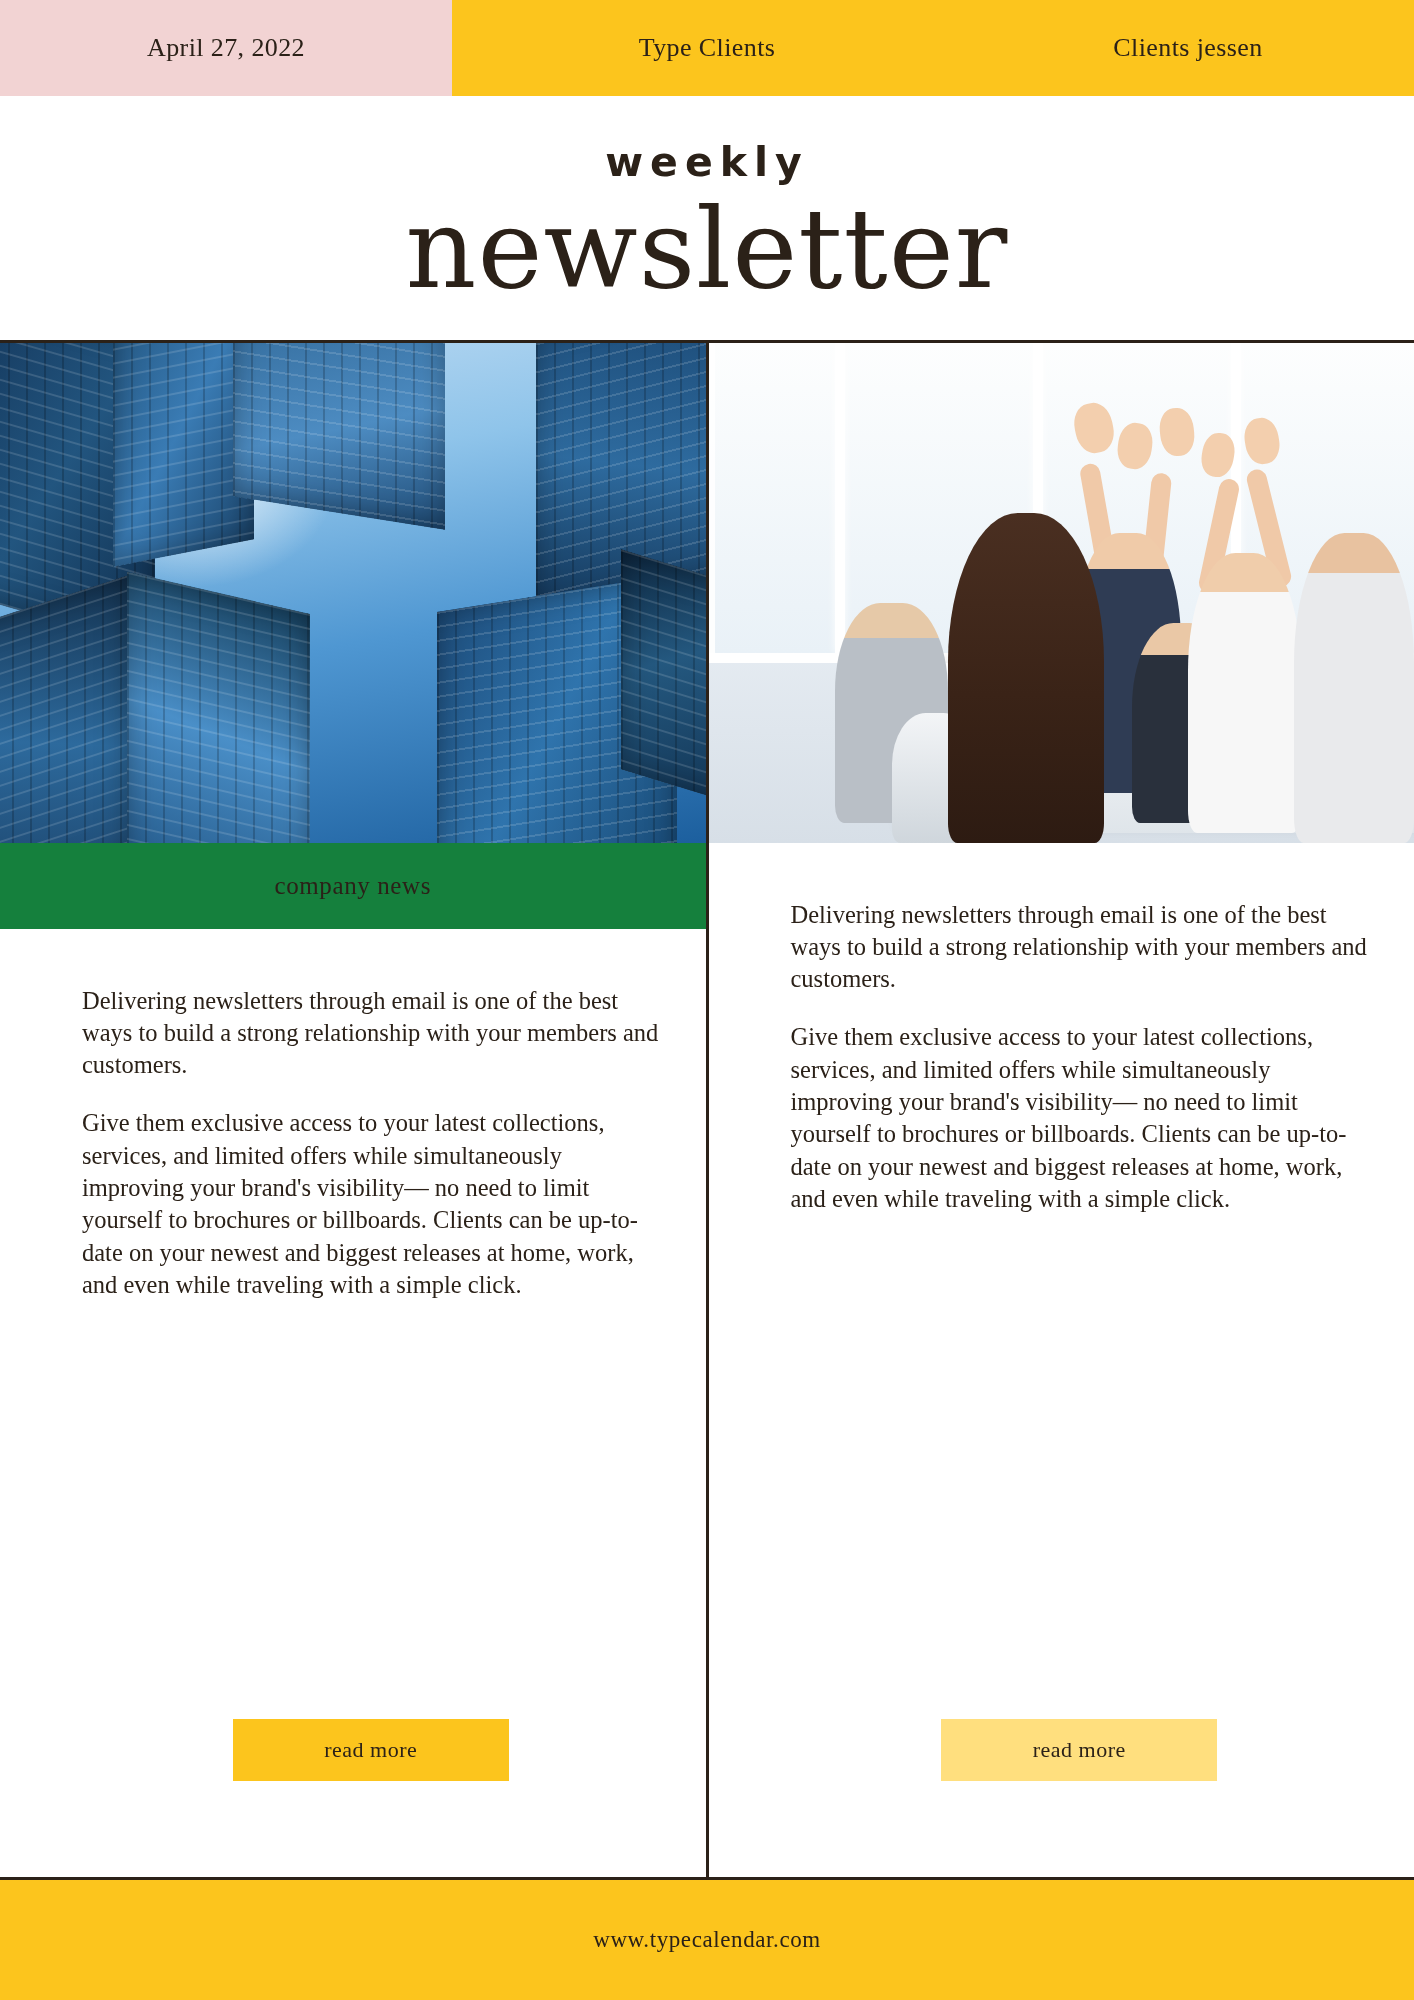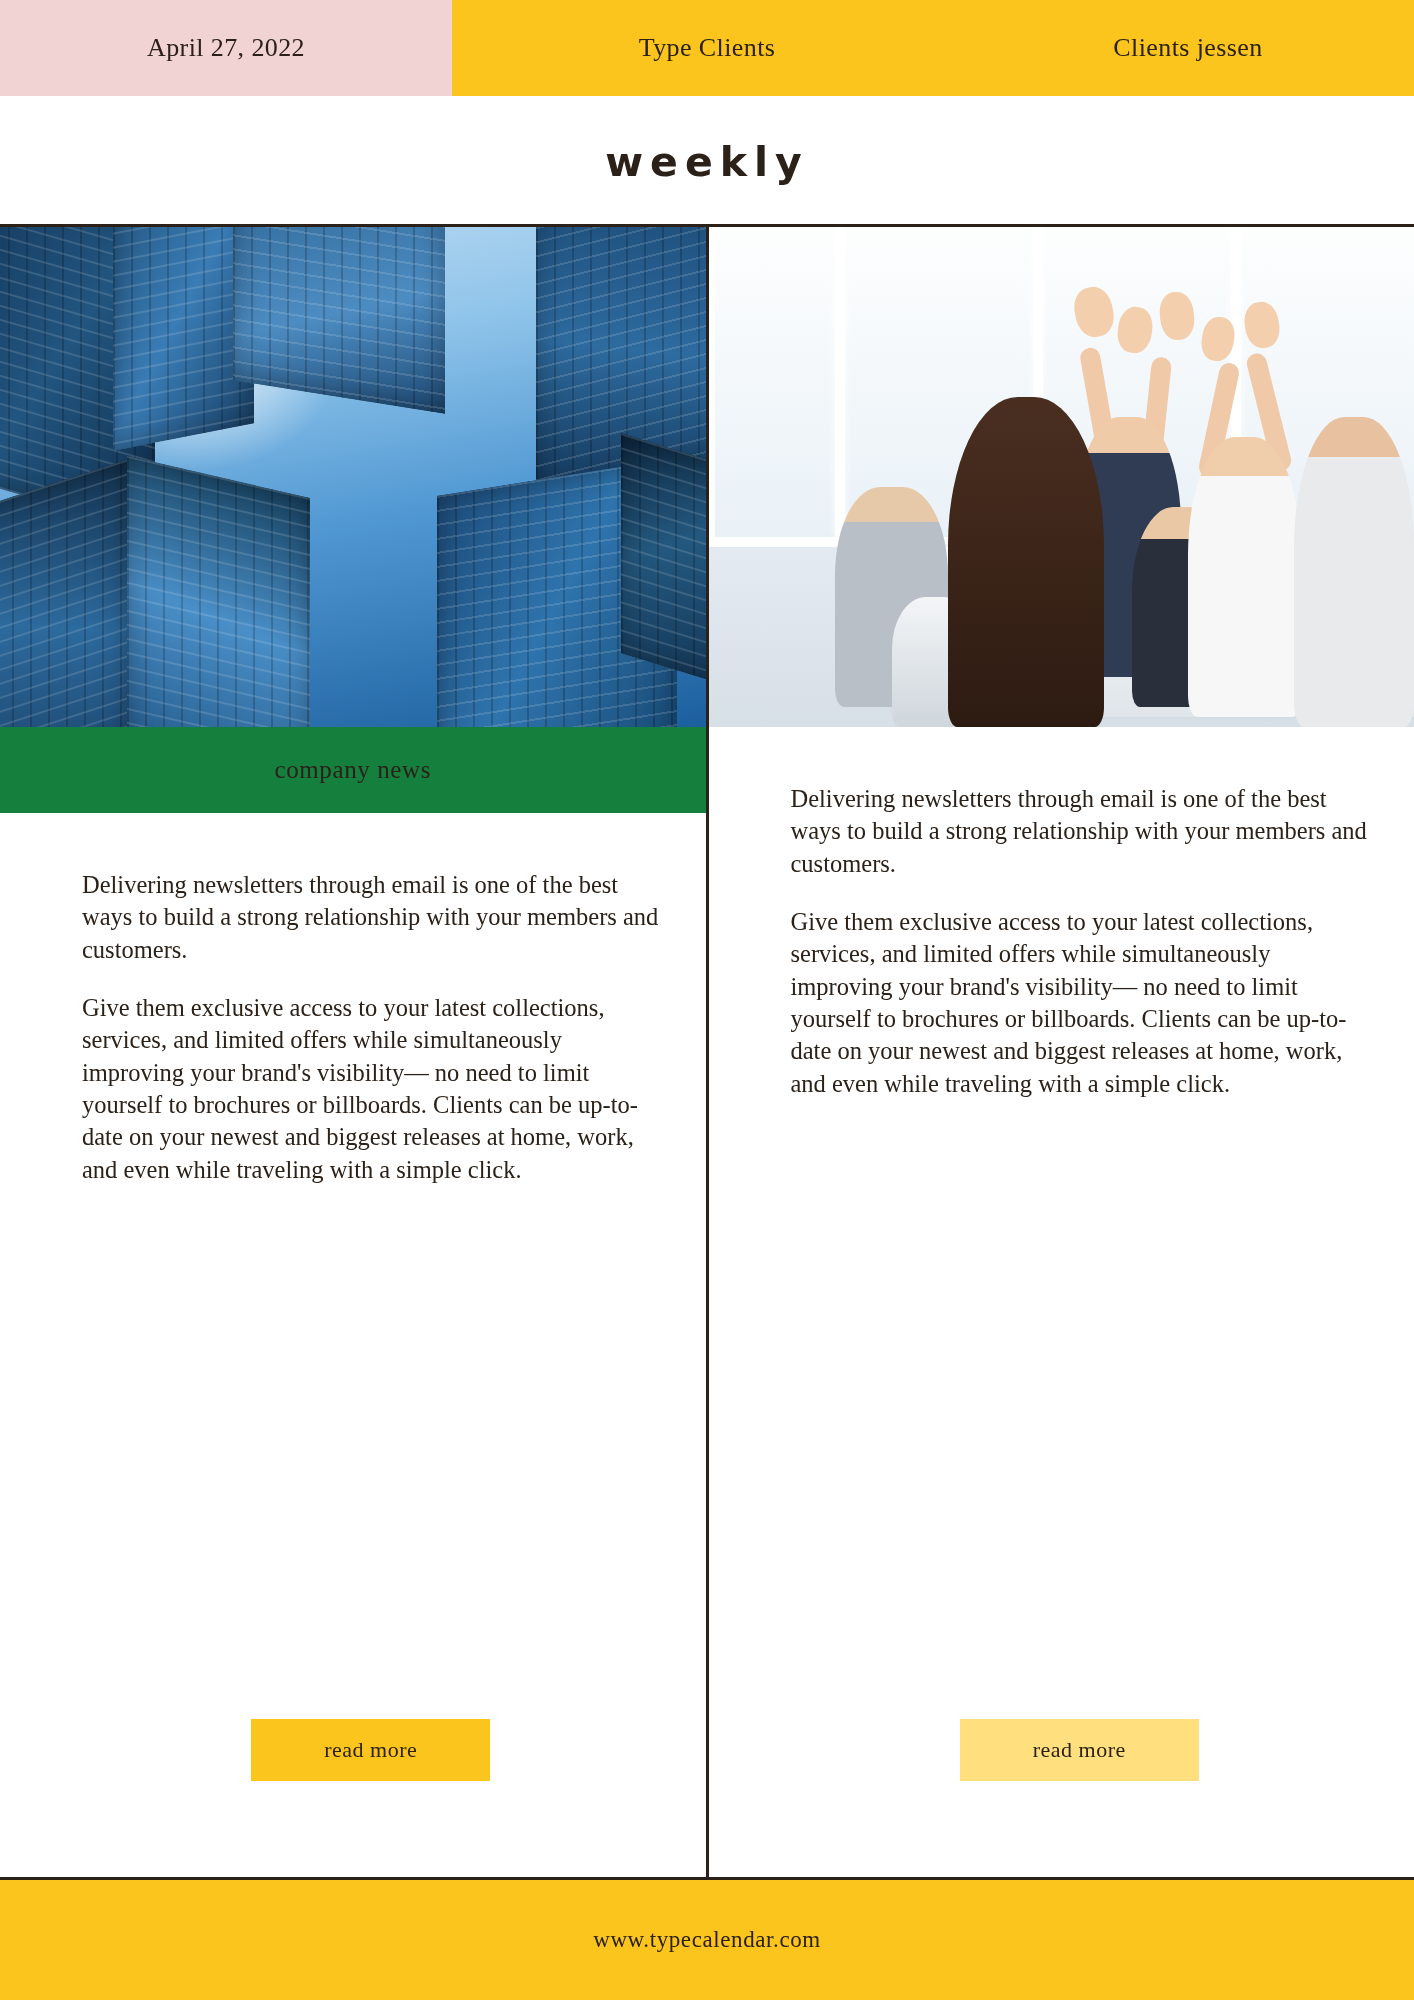--- a/index.html
+++ b/index.html
@@ -261,21 +261,21 @@
     display: flex;
     justify-content: center;
   }
   .btn {
     border: none;
     cursor: pointer;
     font-family: "Liberation Serif", serif;
     font-size: 22px;
     letter-spacing: 0.5px;
     color: #2b2118;
-    width: 239px;
+    width: 276px;
     height: 62px;
     display: flex;
     align-items: center;
     justify-content: center;
   }
   .btn.solid { background: #fcc51d; }
   .btn.light { background: #ffdf7e; }
 
   
   .footer {
@@ -300,20 +300,21 @@
 <div class="page">
 
   <div class="topbar">
     <div class="cell date">April 27, 2022</div>
     <div class="cell brand">Type Clients</div>
     <div class="cell author">Clients jessen</div>
   </div>
 
   <div class="masthead">
     <div class="weekly">weekly</div>
+    <div class="newsletter">newsletter</div>
   </div>
 
   <div class="columns">
 
     <div class="col left">
 
       <div class="photo photo-buildings">
         <div class="sky-glow"></div>
         <div class="bld b1"></div>
         <div class="bld b2"></div>

